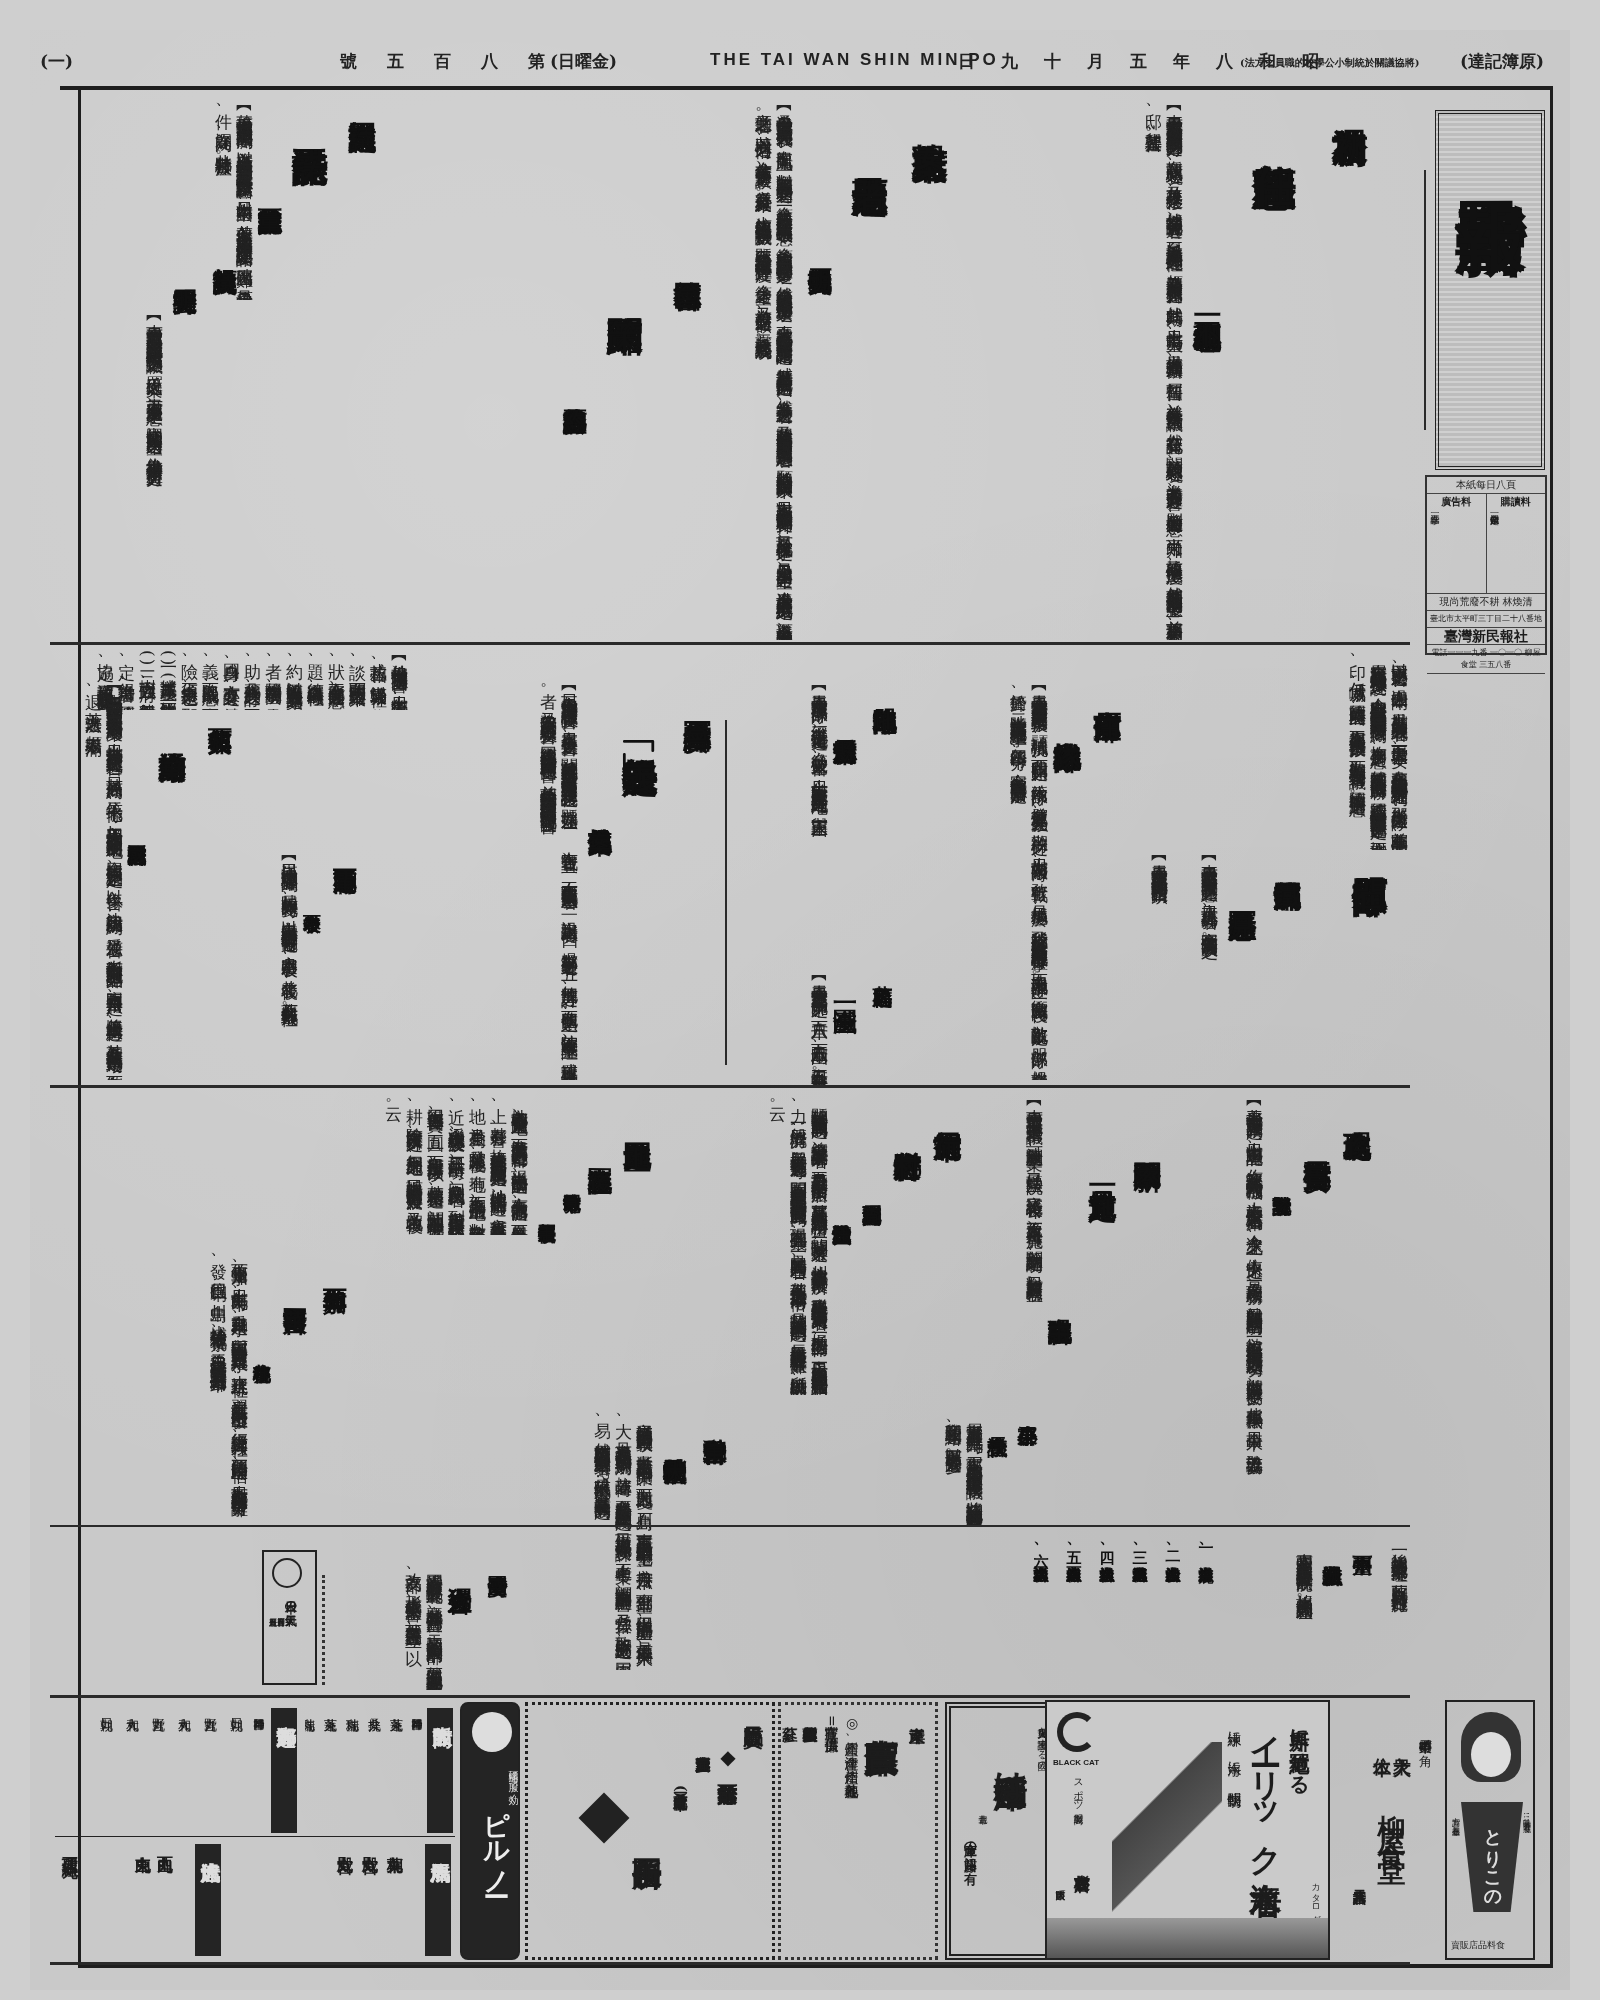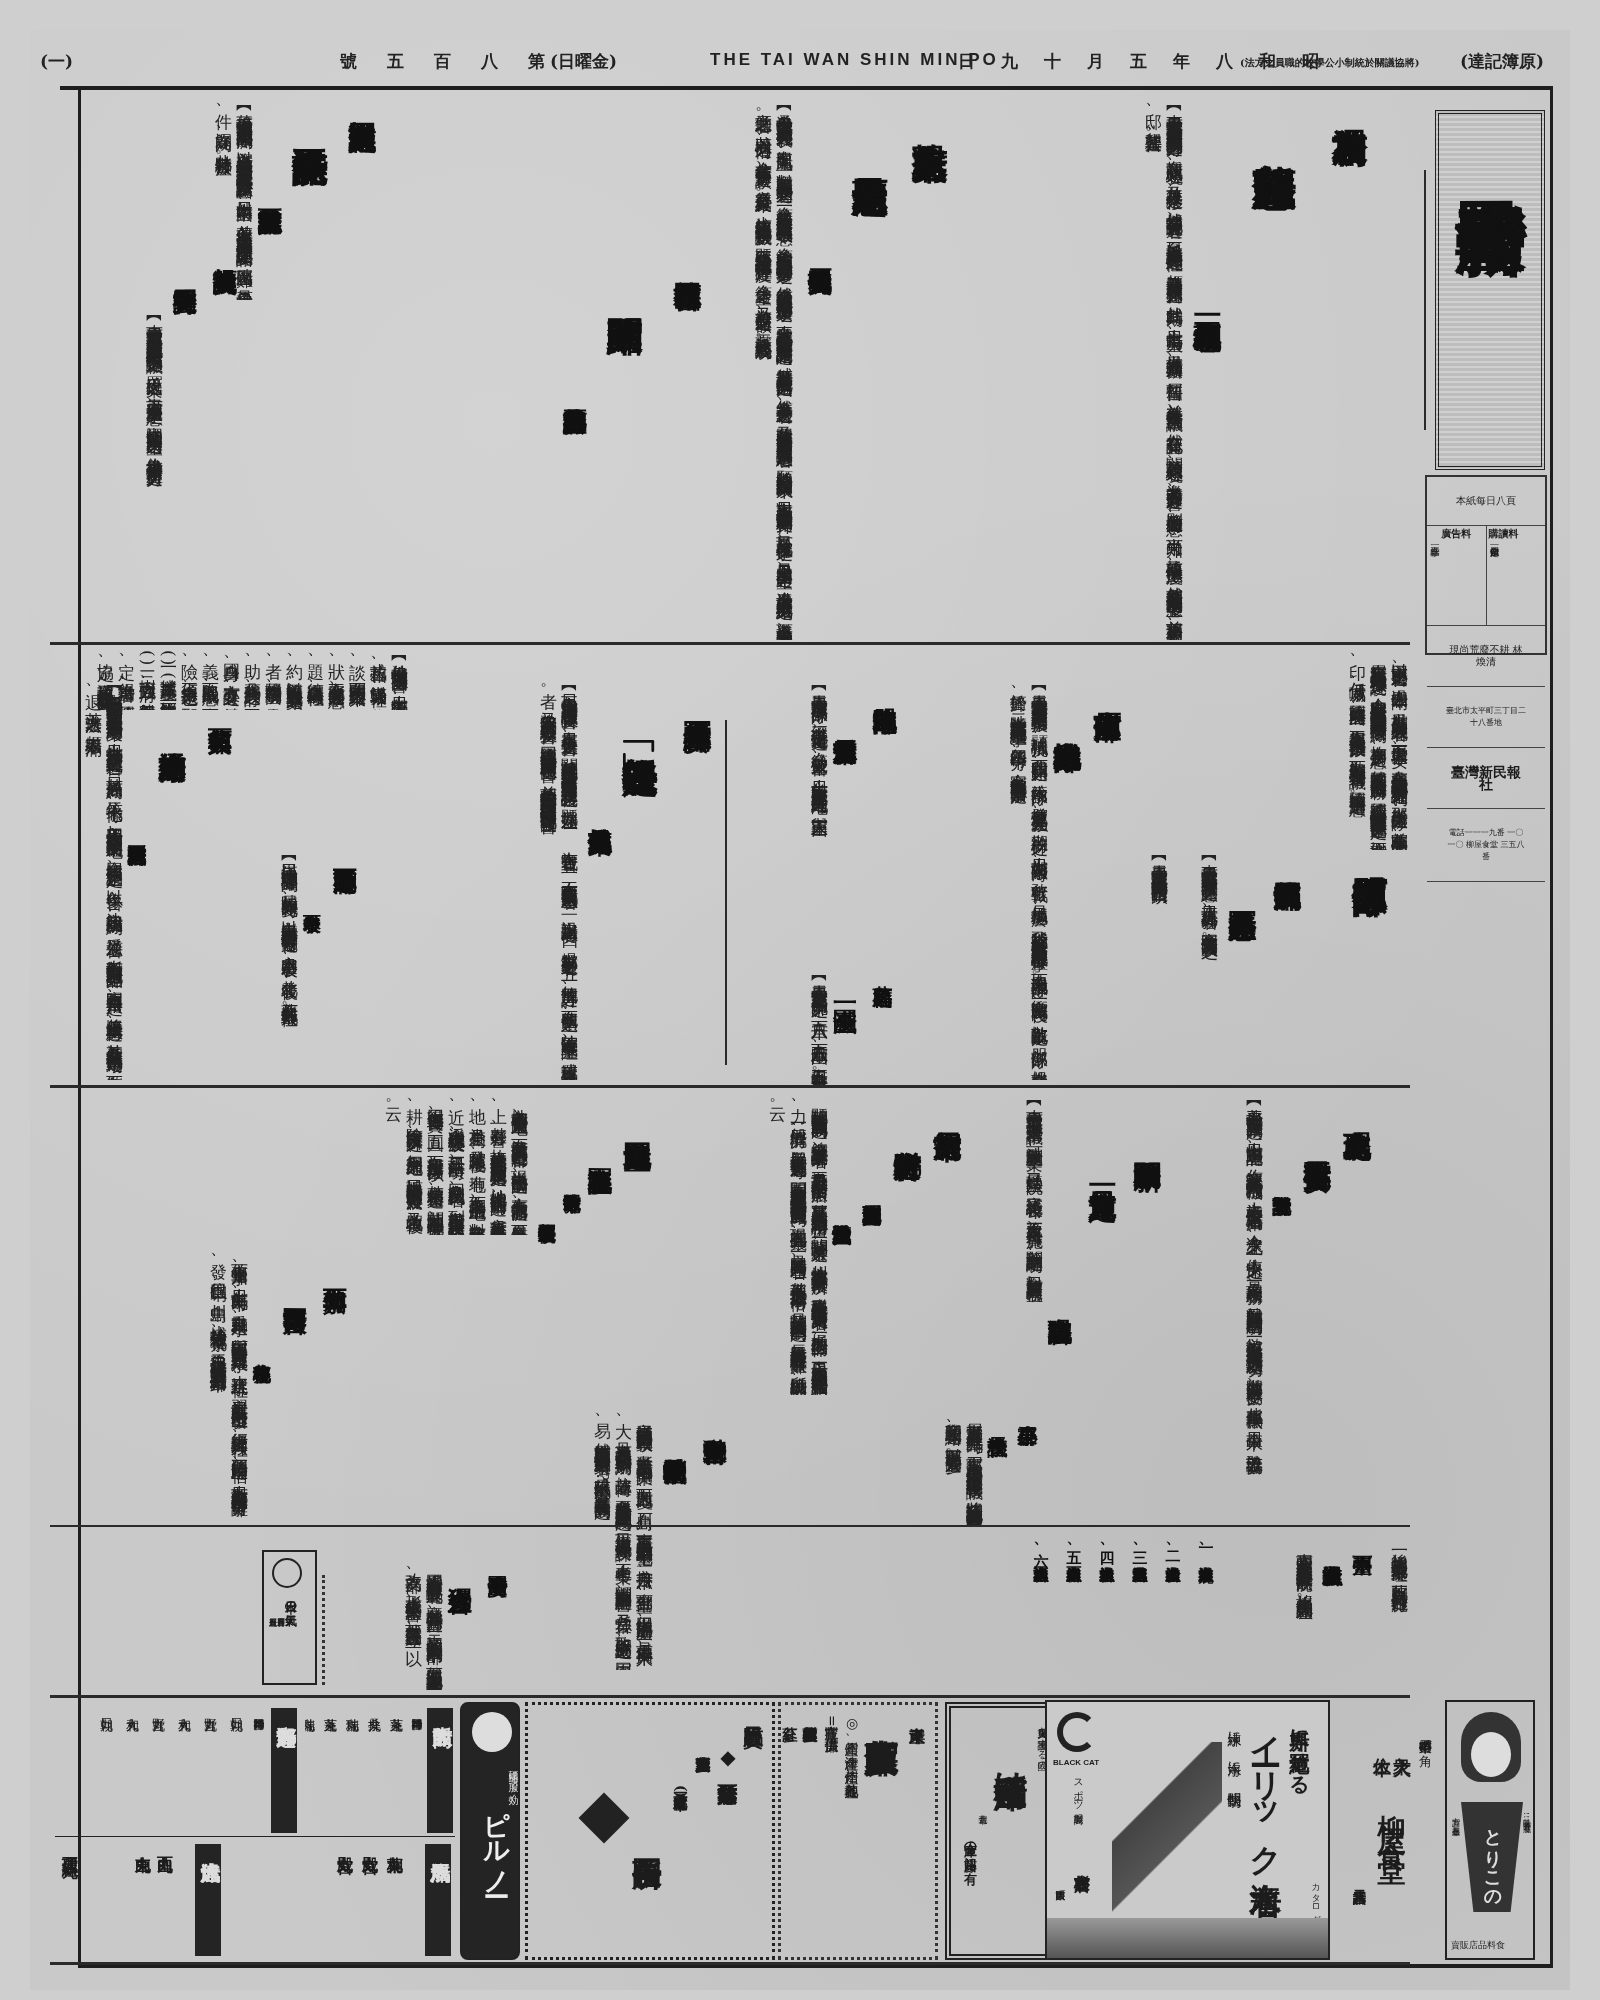--- a/index.html
+++ b/index.html
@@ -20,21 +20,21 @@
 .block{position:absolute;overflow:hidden;}
 .body{writing-mode:vertical-rl;font-size:17px;line-height:21px;letter-spacing:1px;color:#222;}
 .hl{writing-mode:vertical-rl;font-weight:bold;color:#111;white-space:nowrap;}
 .h-l{font-size:44px;line-height:50px;}
 .h-m{font-size:36px;line-height:42px;}
 .h-s{font-size:28px;line-height:34px;}
 .h-xs{font-size:24px;line-height:30px;}
 .logo{position:absolute;left:1405px;top:80px;width:110px;height:360px;border:4px double #222;background:repeating-linear-gradient(0deg,#bdbdbd 0,#bdbdbd 3px,#d0d0d0 3px,#d0d0d0 5px);}
 .logo .t{position:absolute;left:14px;top:30px;font-size:72px;line-height:78px;font-weight:bold;writing-mode:vertical-rl;color:#111;}
 .sub-box{position:absolute;left:1395px;top:445px;width:122px;height:180px;border:2px solid #333;font-size:10px;line-height:12px;}
-.sub-box .row{border-bottom:1px solid #444;padding:18px;text-align:center;}
+.sub-box .row{border-bottom:1px solid #444;padding:2px;text-align:center;}
 .ad{position:absolute;border:2px solid #222;overflow:hidden;}
 .adtext{writing-mode:vertical-rl;white-space:nowrap;}
 .dark{background:#242424;color:#ddd;}
 .dotline{position:absolute;width:2px;border-left:3px dotted #333;}
 </style>
 </head>
 <body>
 
 <div class="page">
 
@@ -57,21 +57,21 @@
     <div class="t">臺灣新民報</div>
   </div>
   <div class="sub-box">
     <div class="row">本紙每日八頁</div>
     <div style="display:flex;height:100px;border-bottom:1px solid #444">
       <div style="flex:1;border-right:1px solid #444;padding:2px">
         <div style="text-align:center;font-weight:bold">廣告料</div>
         <div class="v" style="font-size:9px;height:80px">一行十五字詰</div>
       </div>
       <div style="flex:1;padding:2px">
-        <div style="text-align:left;font-weight:bold">購讀料</div>
+        <div style="text-align:center;font-weight:bold">購讀料</div>
         <div class="v" style="font-size:9px;height:80px">定價一部金四錢</div>
       </div>
     </div>
     <div class="row">現尚荒廢不耕 林煥清</div>
     <div class="row" style="font-size:8px">臺北市太平町三丁目二十八番地</div>
     <div class="row" style="font-size:14px;font-weight:bold">臺灣新民報社</div>
     <div class="row" style="font-size:8px">電話一一一九番 一〇一〇 柳屋食堂 三五八番</div>
   </div>
 
   <div class="block" style="left:1300px;top:70px;width:80px;height:420px">

